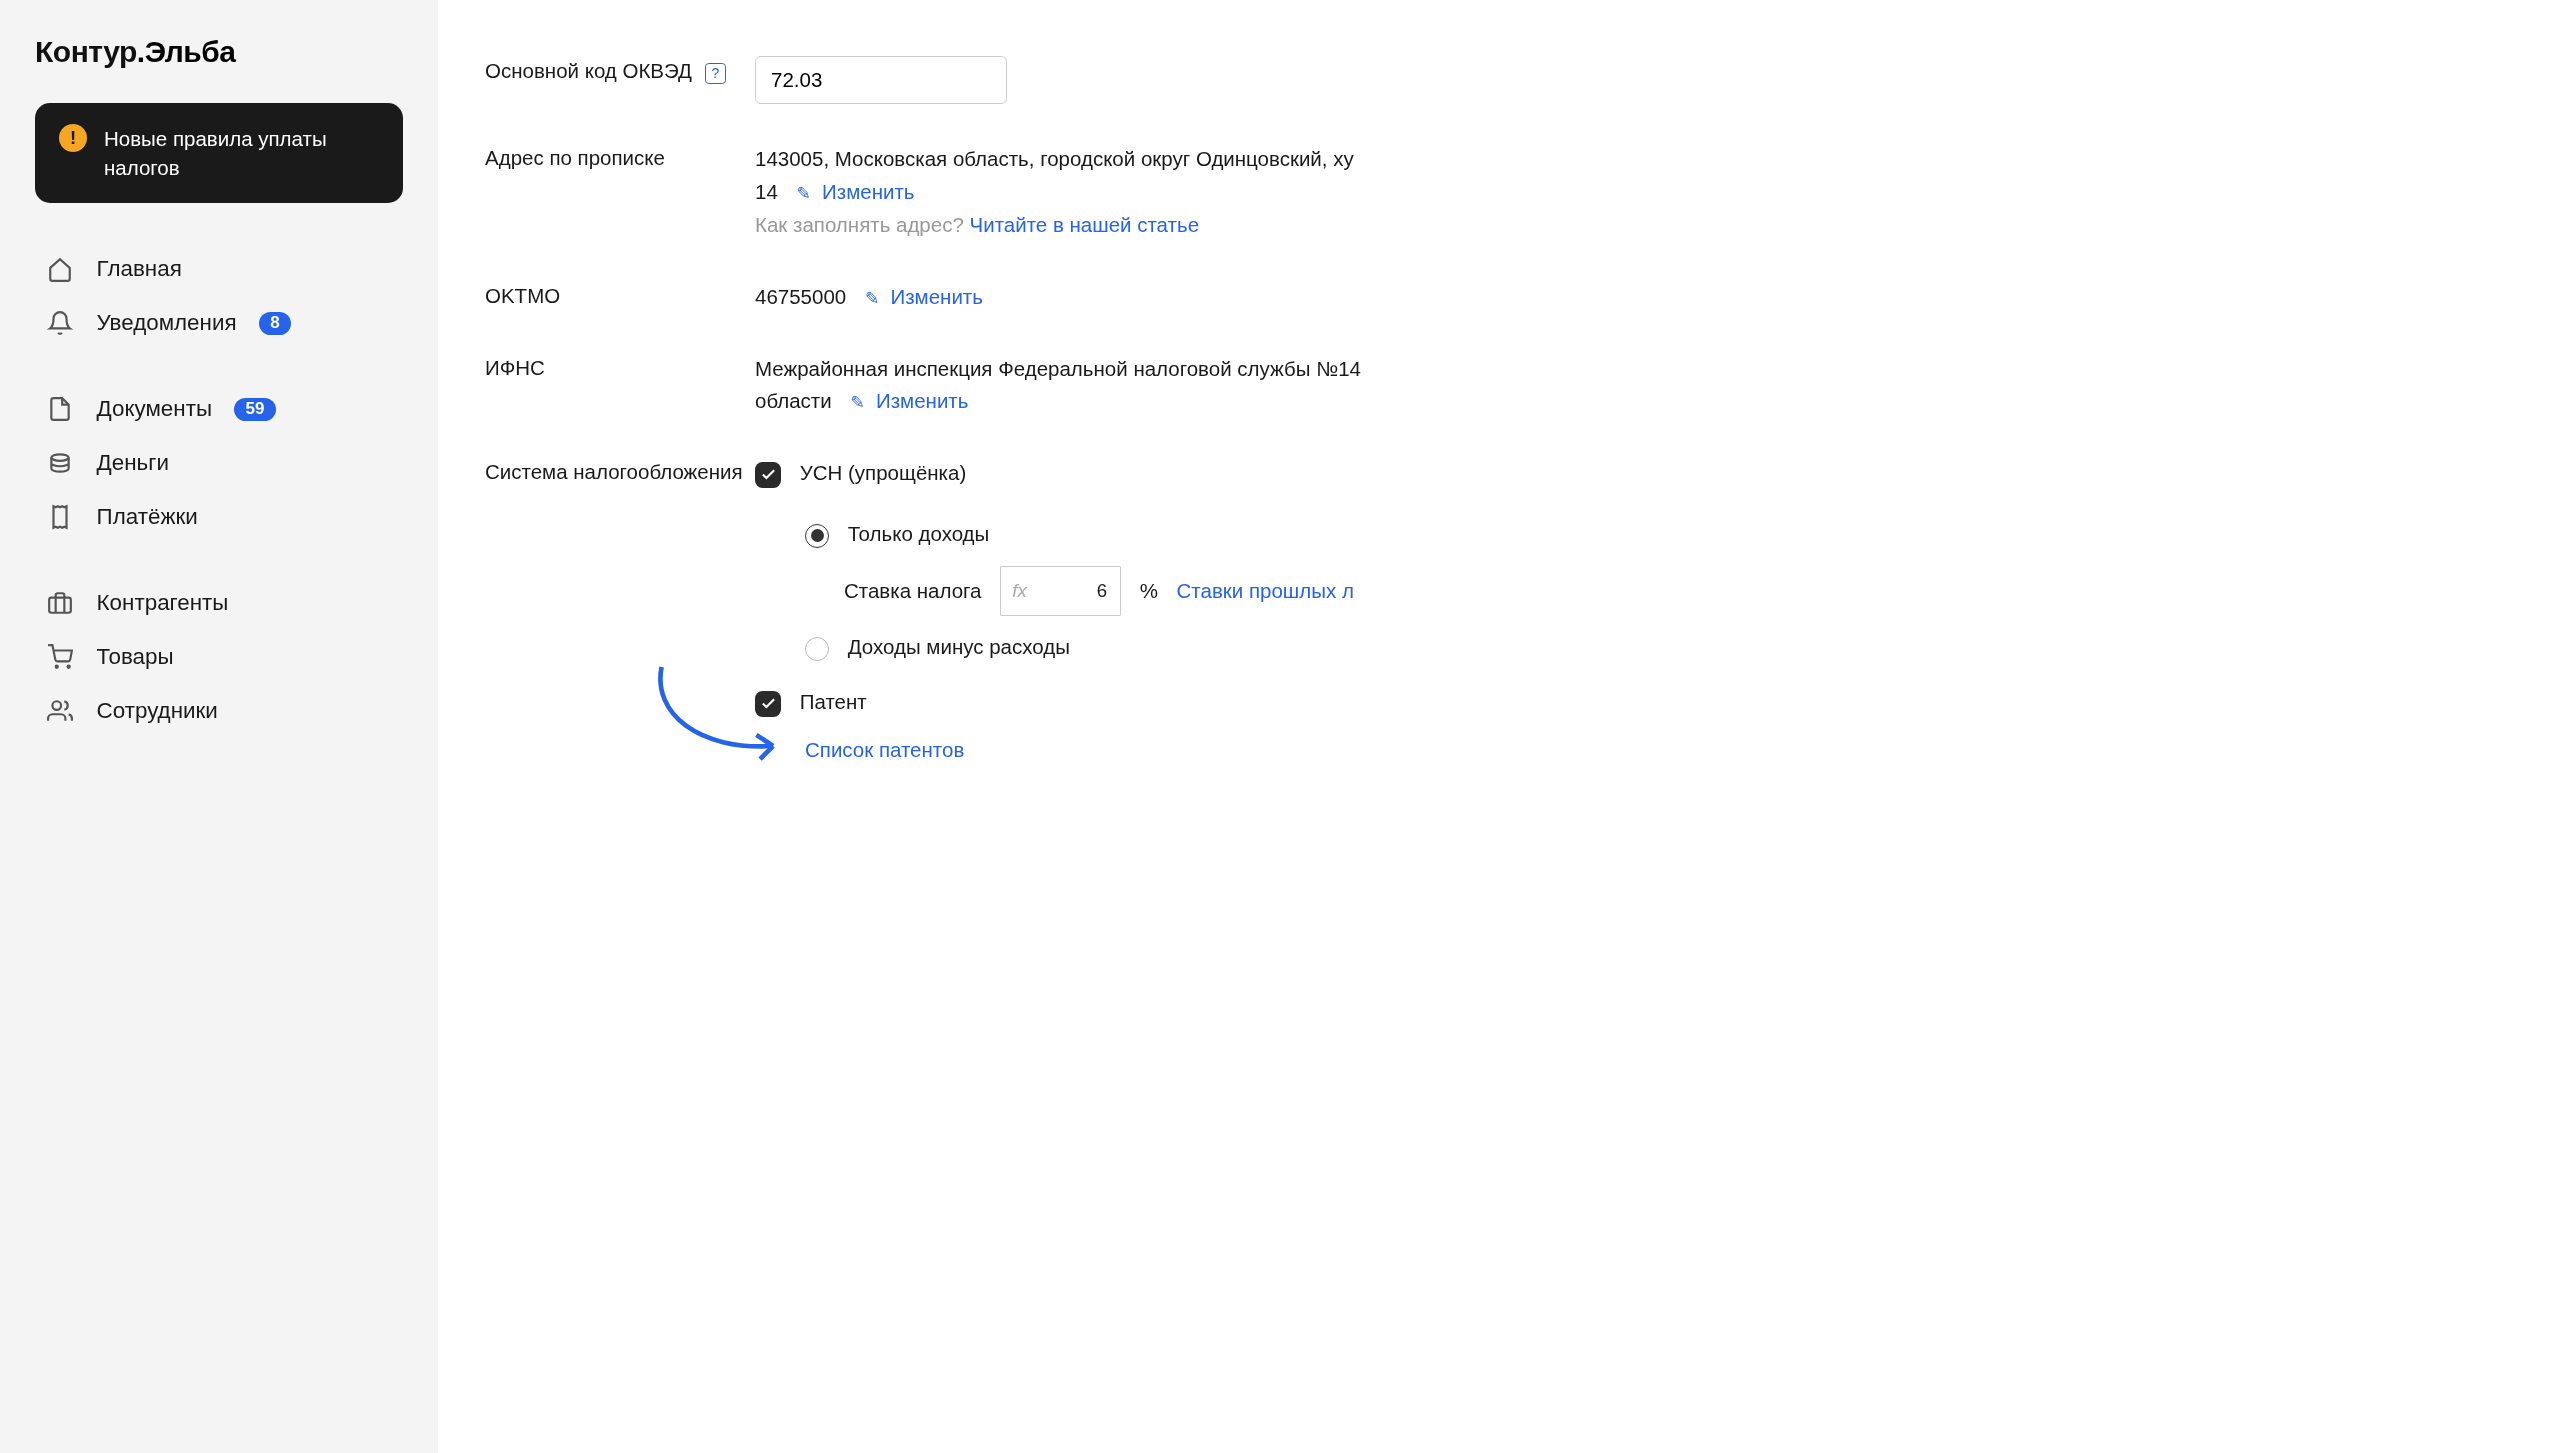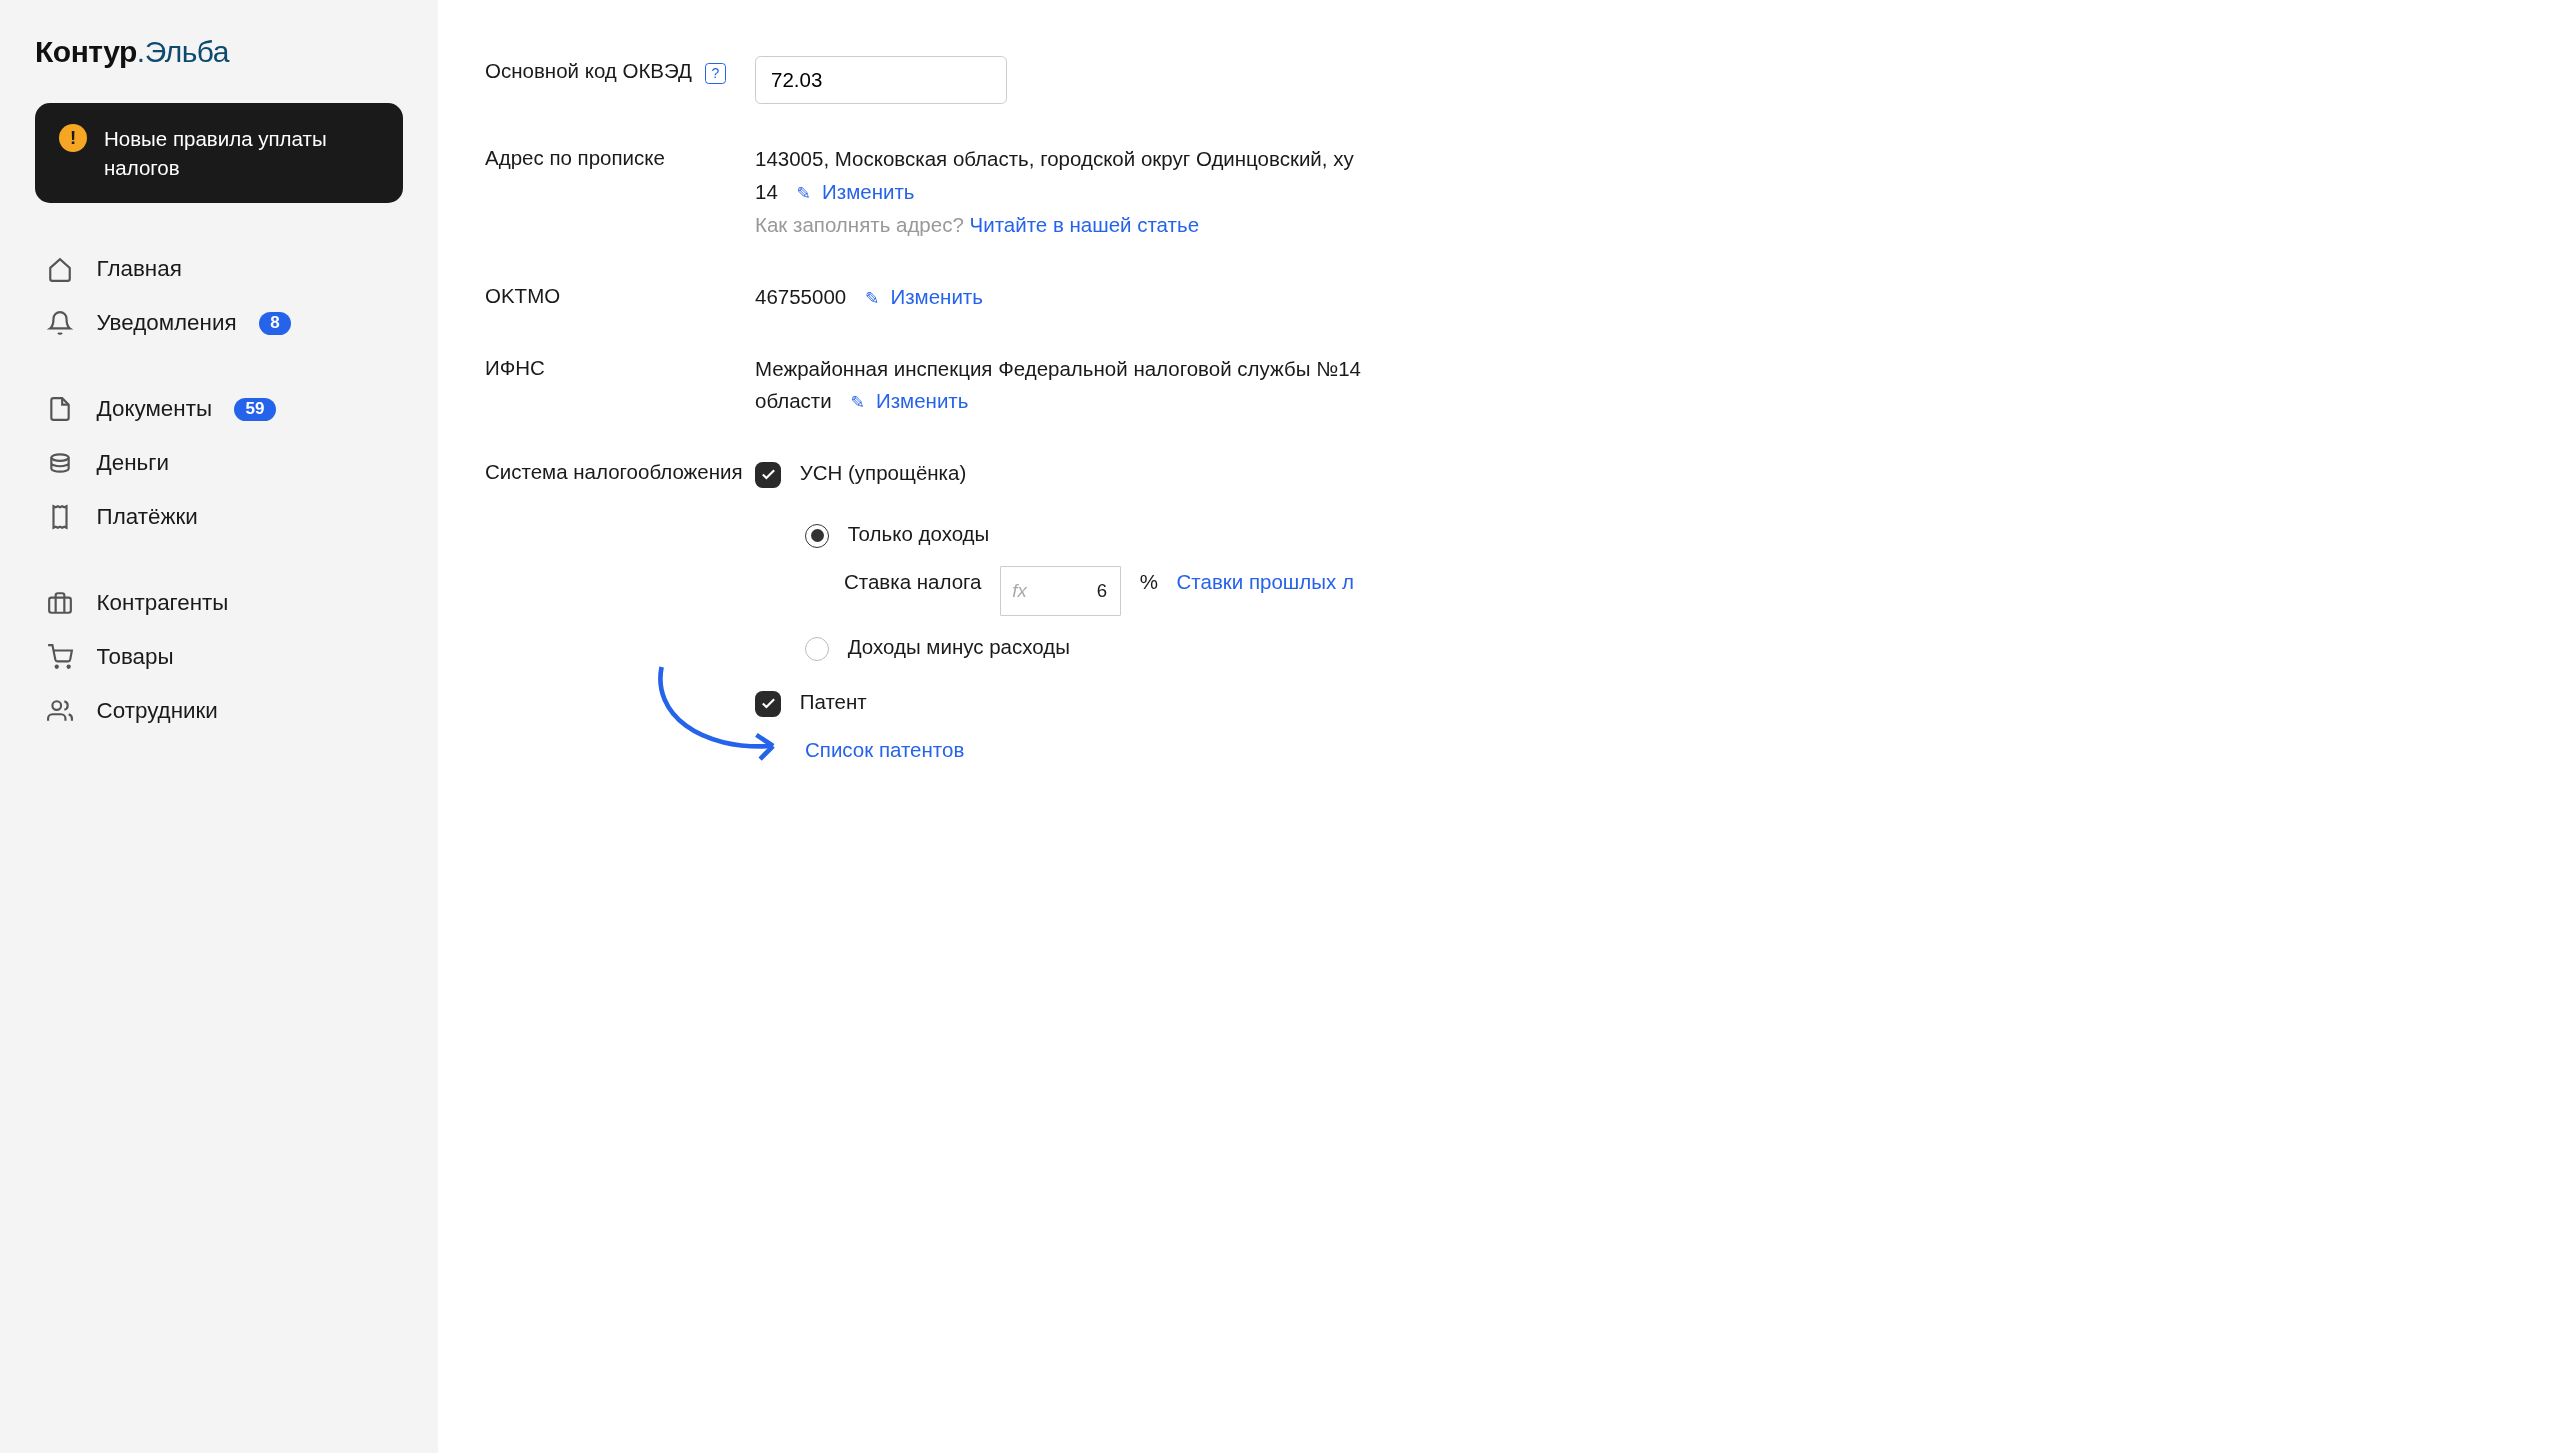--- a/index.html
+++ b/index.html
@@ -1,21 +1,21 @@
 <!DOCTYPE html>
 <html style="font-size:15px"><head>
 <meta charset="utf-8">
 <style>
 * { box-sizing: border-box; margin: 0; padding: 0; }
 body { font-family: -apple-system, BlinkMacSystemFont, "Segoe UI", Arial, sans-serif; background: #f4f4f5; overflow: hidden; }
 .app { display: flex; height: 100vh; }
 .sidebar { width: 438px; background: #f4f4f5; padding: 35px; flex-shrink: 0; }
 .logo { font-size: 30px; font-weight: 600; margin-bottom: 34px; letter-spacing: -0.5px; }
 .logo-kontur { color: #111; }
-.logo-elba { color: #0c4a6e; font-weight: 400; }
+.logo-elba { color: #000000; font-weight: 700; }
 .alert-banner { background: #1a1a1a; color: #fff; border-radius: 15px; padding: 20.5px 24px; display: flex; align-items: flex-start; gap: 17px; margin-bottom: 39px; }
 .alert-icon { width: 28px; height: 28px; border-radius: 50%; background: #f5a623; display: flex; align-items: center; justify-content: center; flex-shrink: 0; font-weight: 700; color: #1a1a1a; font-size: 18.6px; }
 .alert-text { font-size: 20.5px; line-height: 1.45; }
 .nav-section { margin-bottom: 32px; }
 .nav-item { display: flex; align-items: center; gap: 22.4px; padding: 13px 11.2px; font-size: 22.4px; color: #1a1a1a; cursor: pointer; border-radius: 9.3px; }
 .nav-icon { width: 28px; height: 28px; display: flex; align-items: center; justify-content: center; color: #666; }
 .nav-icon svg { width: 26px; height: 26px; stroke: #555; stroke-width: 2; fill: none; }
 .badge { background: #2563eb; color: #fff; border-radius: 13px; padding: 1.9px 11.2px; font-size: 17px; font-weight: 600; min-width: 28px; text-align: center; }
 .main { flex: 1; background: #fff; padding: 56px 47px; overflow: hidden; }
 .form-row { display: flex; margin-bottom: 39px; align-items: flex-start; }
@@ -26,21 +26,21 @@
 .link { color: #2563eb; cursor: pointer; }
 .pencil-icon { color: #2563eb; margin: 0 5.6px 0 13px; font-size: 17px; }
 .muted { color: #999; }
 .chk { width: 26px; height: 26px; border-radius: 7.5px; background: #2a2a2a; display: inline-flex; align-items: center; justify-content: center; margin-right: 13px; vertical-align: middle; cursor: pointer; }
 .chk svg { stroke: #fff; stroke-width: 3; width: 17px; height: 17px; fill: none; }
 .radio { width: 24px; height: 24px; border-radius: 50%; border: 1.9px solid #333; display: inline-flex; align-items: center; justify-content: center; margin-right: 13px; vertical-align: middle; cursor: pointer; }
 .radio.checked::after { content: ""; width: 13px; height: 13px; border-radius: 50%; background: #333; }
 .radio.unchecked { border-color: #bbb; }
 .tax-block { margin-bottom: 22.4px; }
 .tax-sub { margin-left: 50px; margin-top: 15px; }
-.rate-row { display: flex; align-items: flex-start; gap: 18.6px; margin: 15px 0 15px 39px; }
+.rate-row { display: flex; align-items: center; gap: 18.6px; margin: 15px 0 15px 39px; }
 .rate-input { border: 0.9px solid #ccc; border-radius: 1px; padding: 9.3px 13px; font-size: 18.6px; width: 121px; text-align: right; position: relative; }
 .fx-label { color: #aaa; font-style: italic; position: absolute; left: 11.2px; }
 .arrow-annotation { position: absolute; pointer-events: none; }
 .arrow-annotation svg { stroke: #2563eb; stroke-width: 5; fill: none; }
 </style>
 </head>
 <body>
 
 <div class="app">
   <aside class="sidebar">

